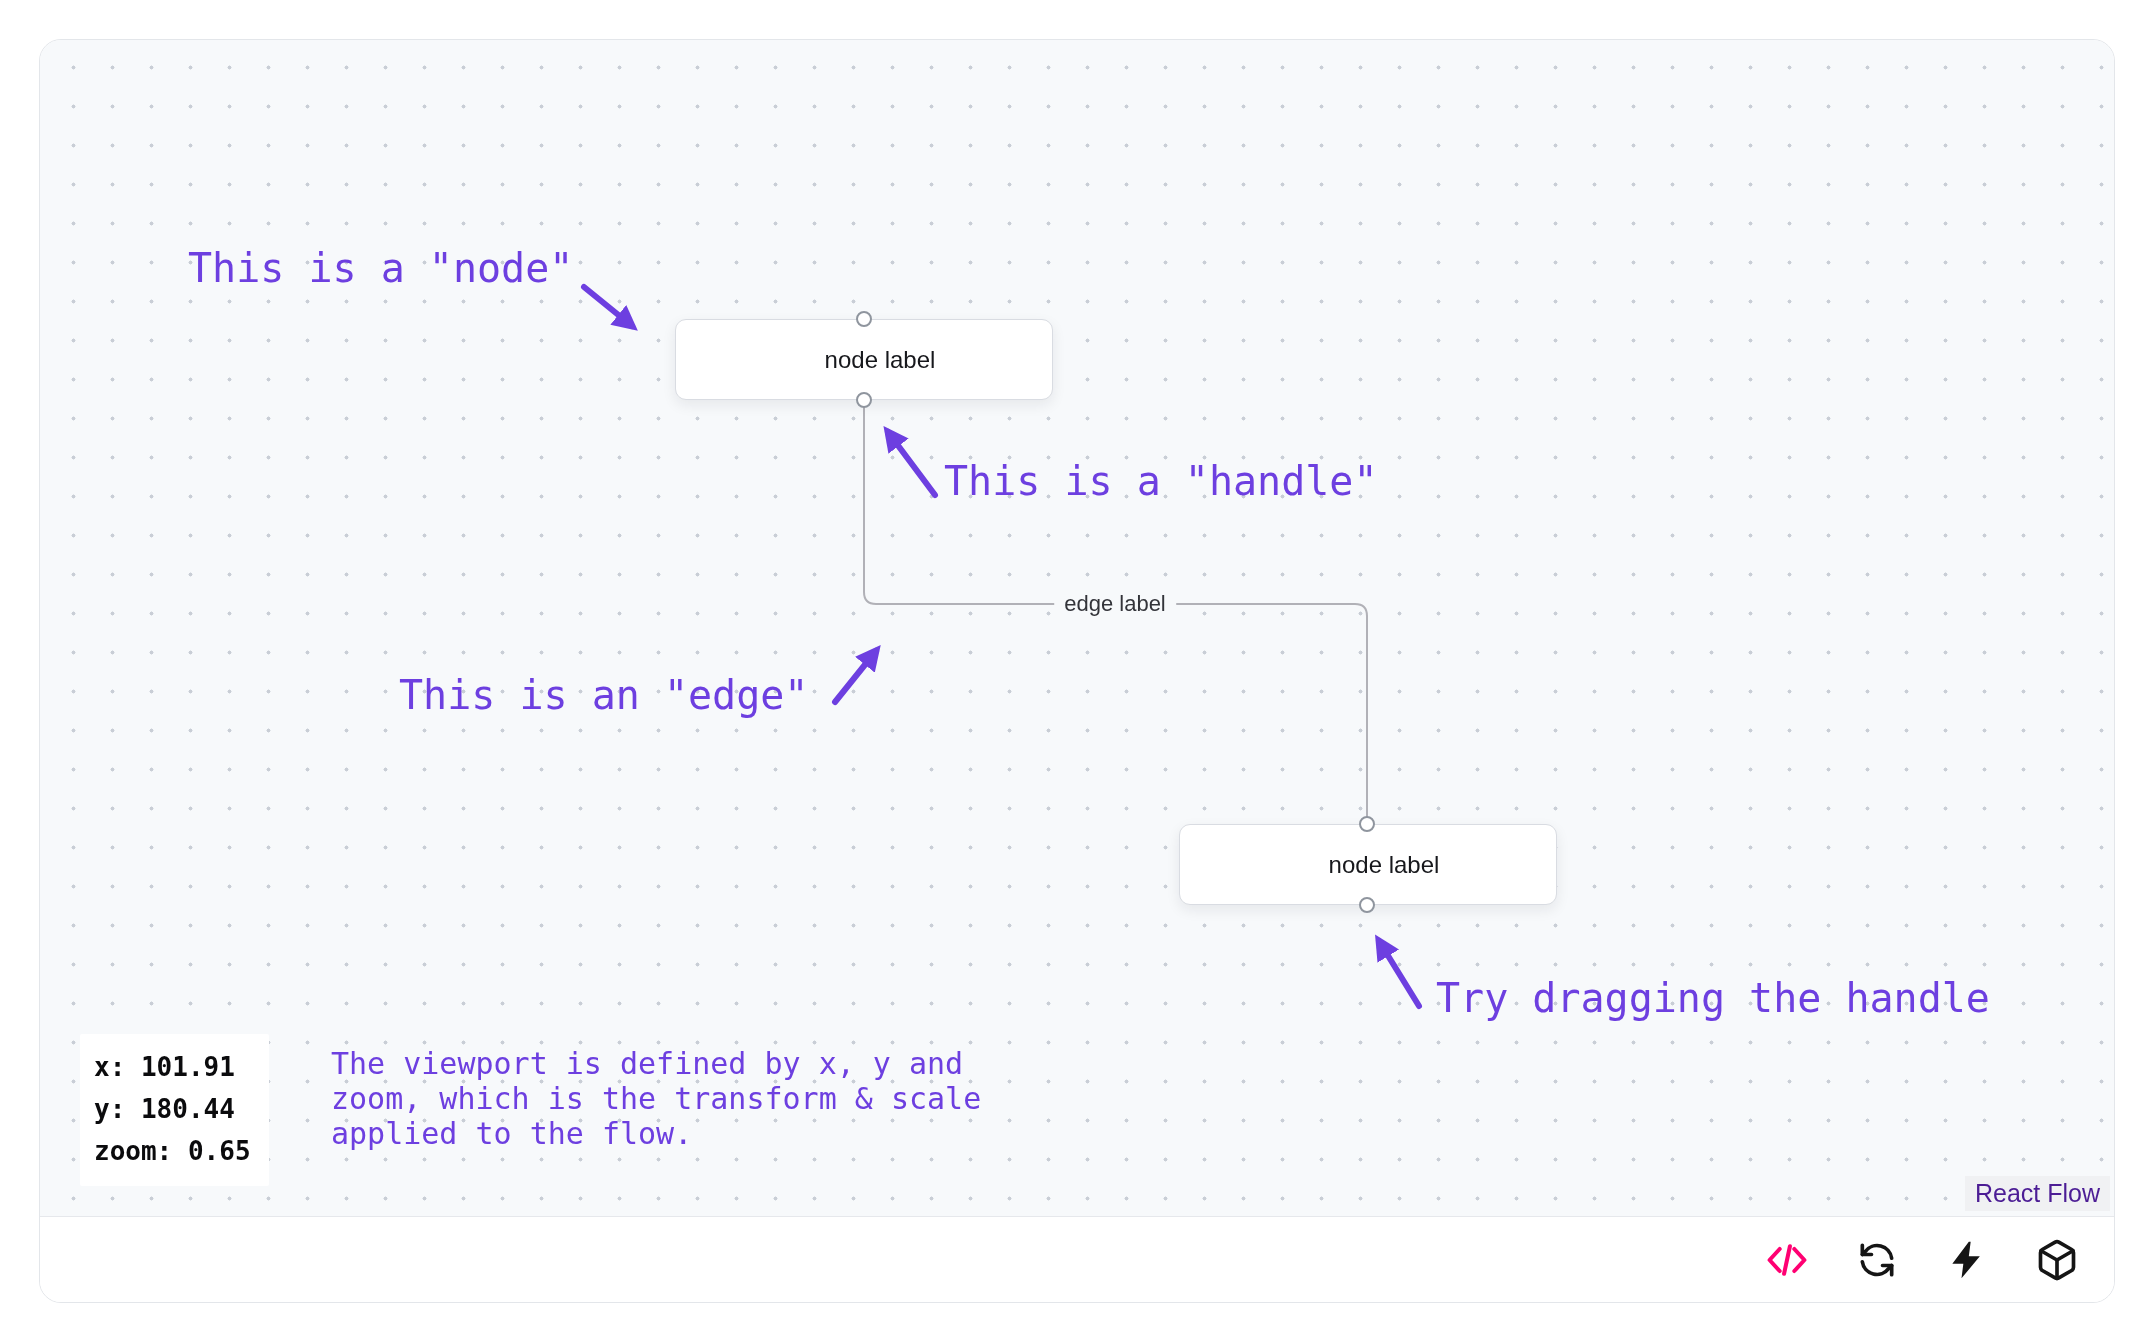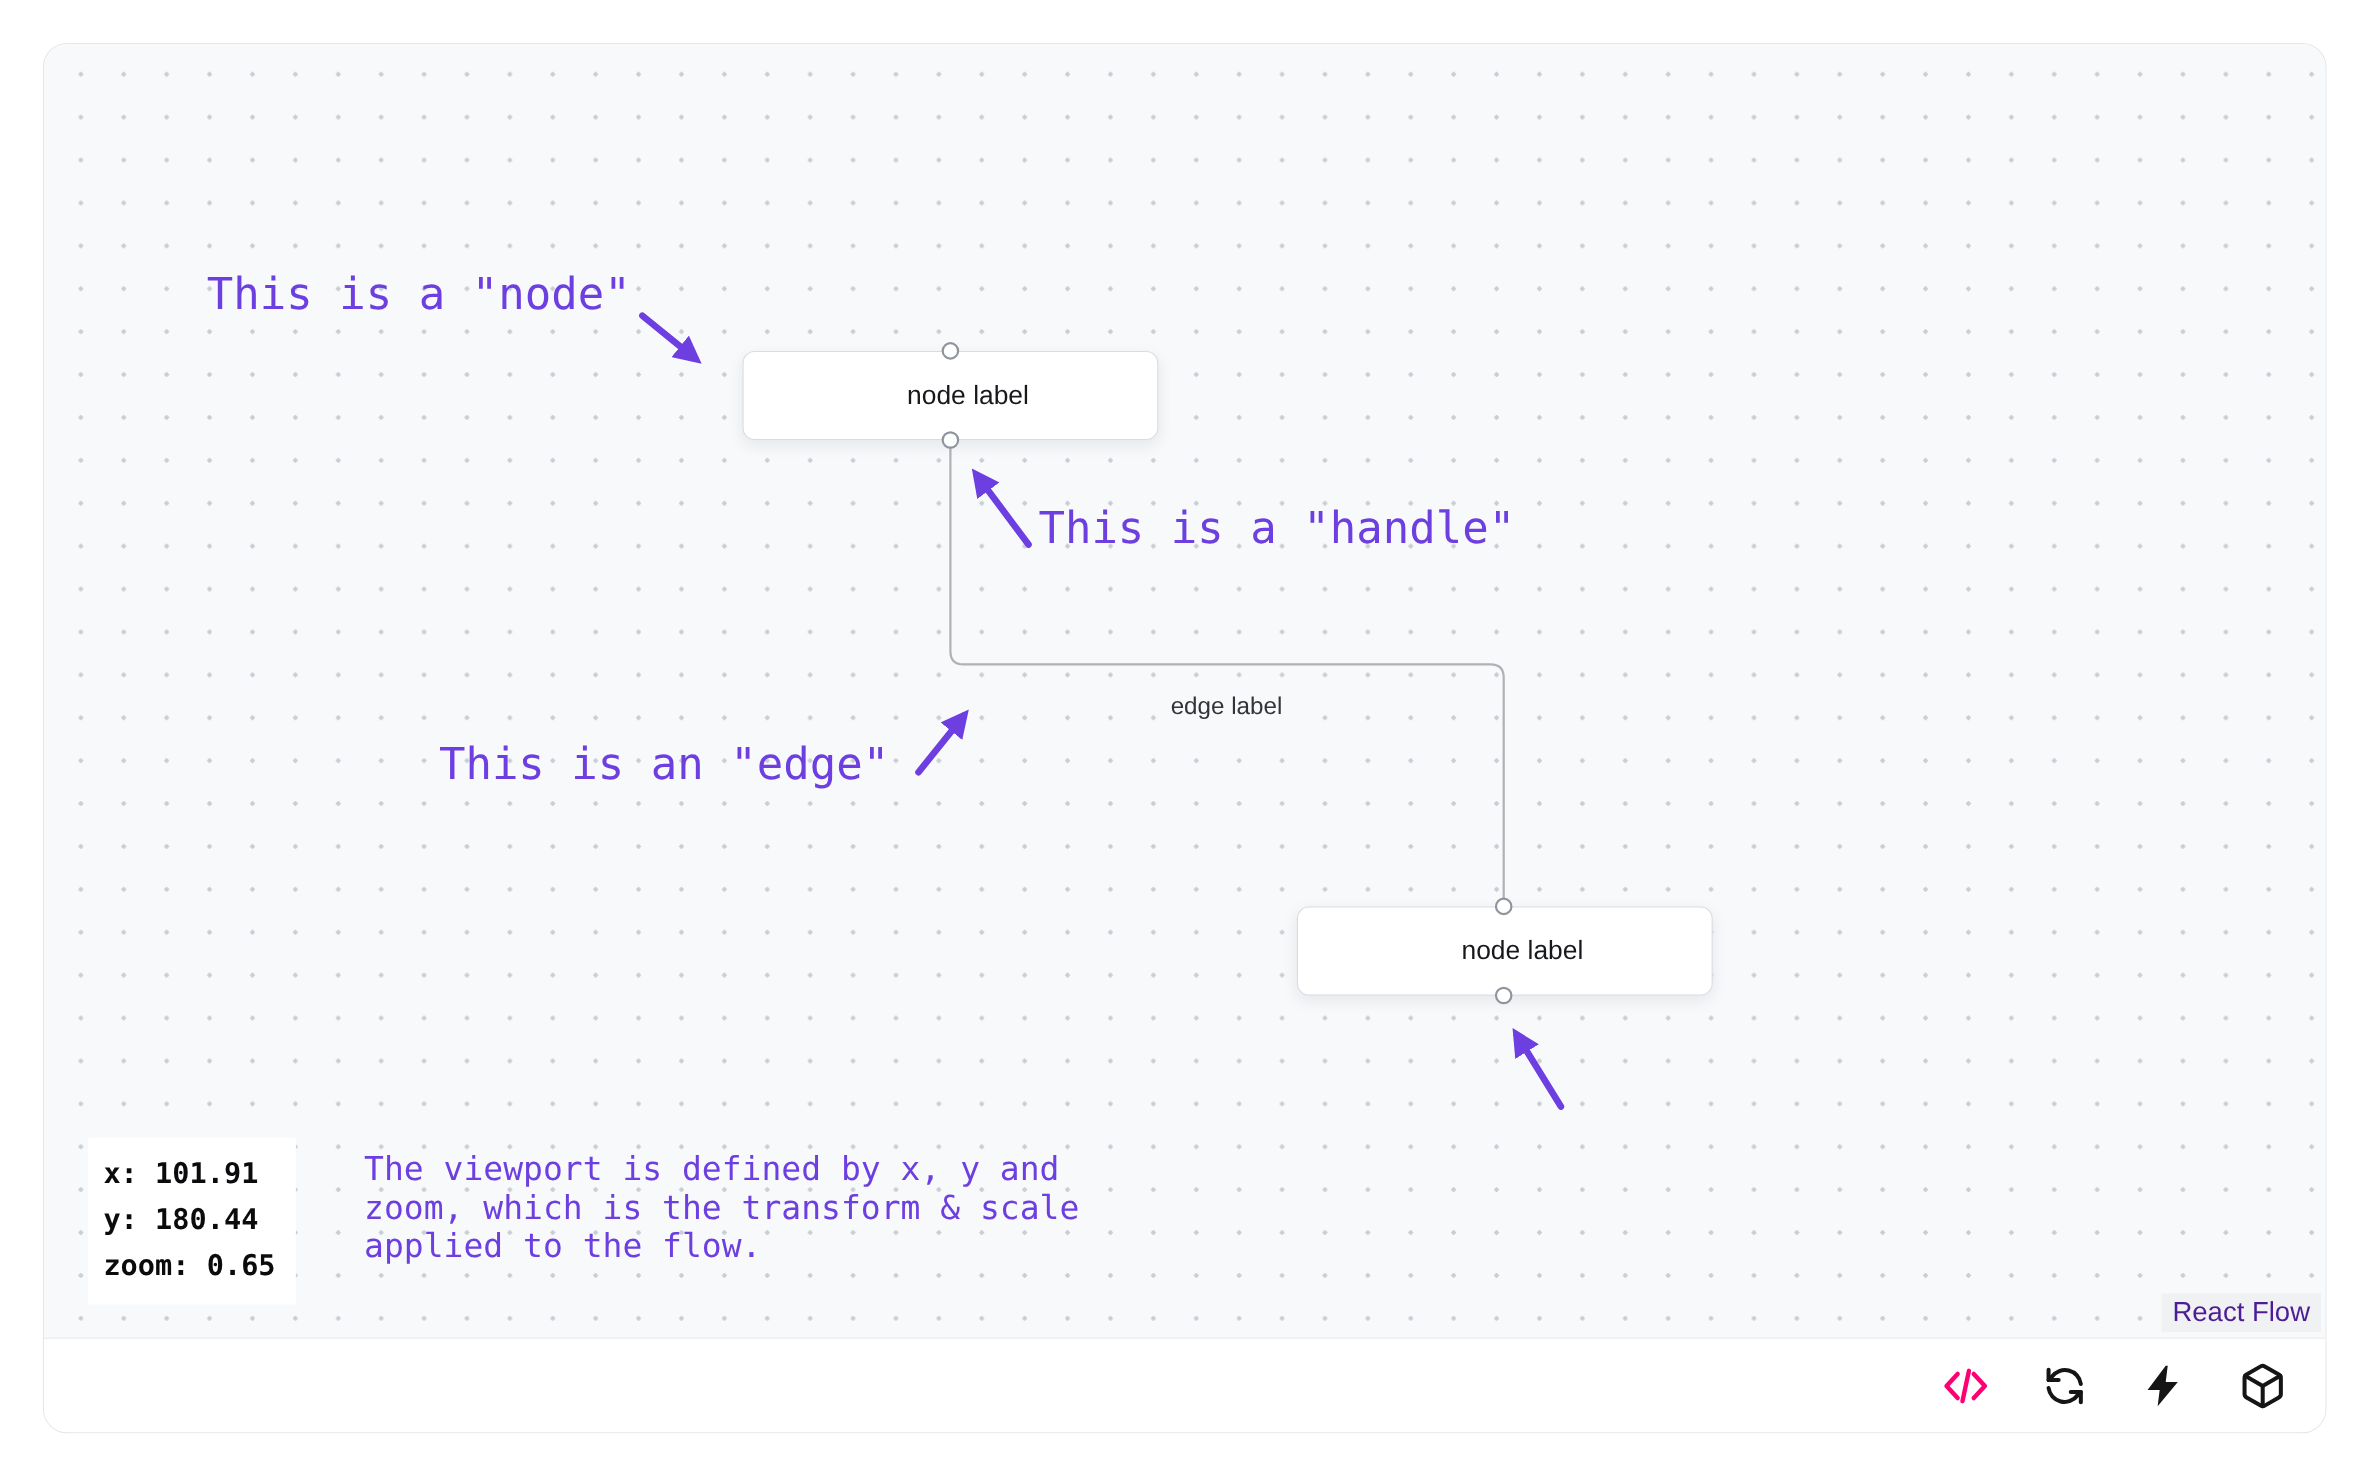--- a/index.html
+++ b/index.html
@@ -44,21 +44,20 @@
     border: 2px solid #8f959e;
     box-sizing: border-box;
     transform: translate(-50%, -50%);
   }
   .edge-label {
     position: absolute; transform: translate(-50%, -50%);
     background: #f7f9fb;
     padding: 3px 10px;
     font-size: 22px; color: #33343a;
     white-space: nowrap;
-    margin-top: 38px;
   }
   .callout {
     position: absolute;
     font-family: "DejaVu Sans Mono", monospace;
     font-size: 40px; color: #6d3fe0;
     white-space: nowrap;
   }
   .viewport-panel {
     position: absolute; left: 40px; top: 994px;
     background: #ffffff;
@@ -128,20 +127,21 @@
       </defs>
       <line x1="544" y1="247" x2="592" y2="286" stroke="#6d3fe0" stroke-width="6" stroke-linecap="round" marker-end="url(#ah)"></line>
       <line x1="895" y1="455" x2="848" y2="392" stroke="#6d3fe0" stroke-width="6" stroke-linecap="round" marker-end="url(#ah)"></line>
       <line x1="795" y1="662" x2="836" y2="611" stroke="#6d3fe0" stroke-width="6" stroke-linecap="round" marker-end="url(#ah)"></line>
       <line x1="1379" y1="966" x2="1339" y2="901" stroke="#6d3fe0" stroke-width="6" stroke-linecap="round" marker-end="url(#ah)"></line>
     </svg>
 
     <div class="callout" style="left:148px; top:205px;">This is a "node"</div>
     <div class="callout" style="left:904px; top:418px;">This is a "handle"</div>
     <div class="callout" style="left:359px; top:632px;">This is an "edge"</div>
+    <div class="callout" style="left:1396px; top:935px;">Try dragging the handle</div>
 
     <div class="viewport-panel">
       <div>x: 101.91</div>
       <div>y: 180.44</div>
       <div>zoom: 0.65</div>
     </div>
 
     <div class="viewport-note">The viewport is defined by x, y and zoom, which is the transform &amp; scale applied to the flow.</div>
 
     <div class="attribution">React Flow</div>

